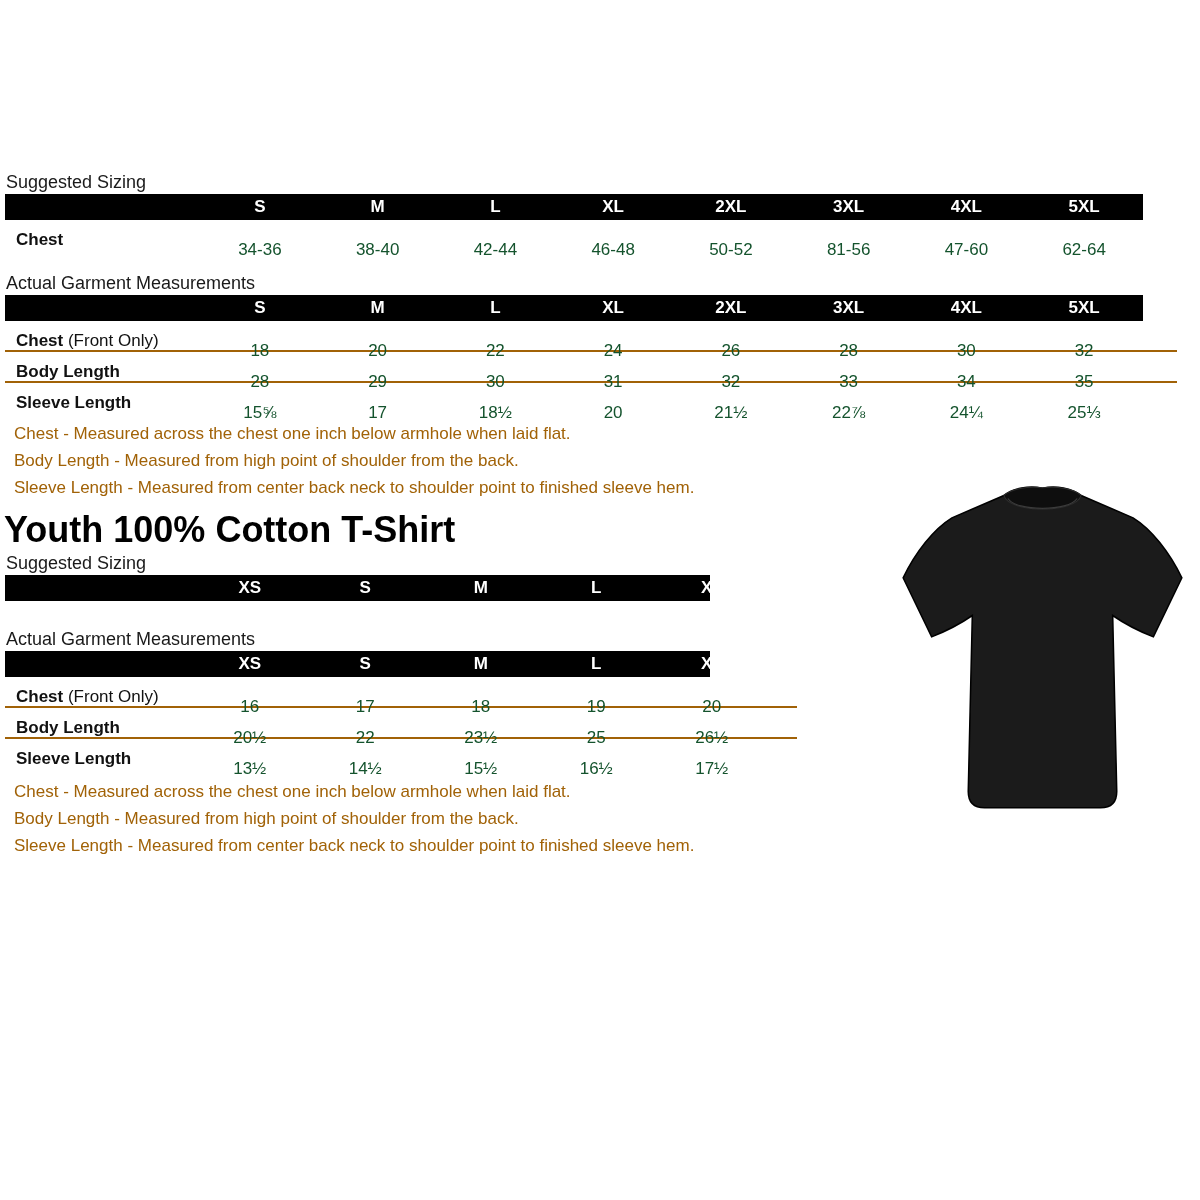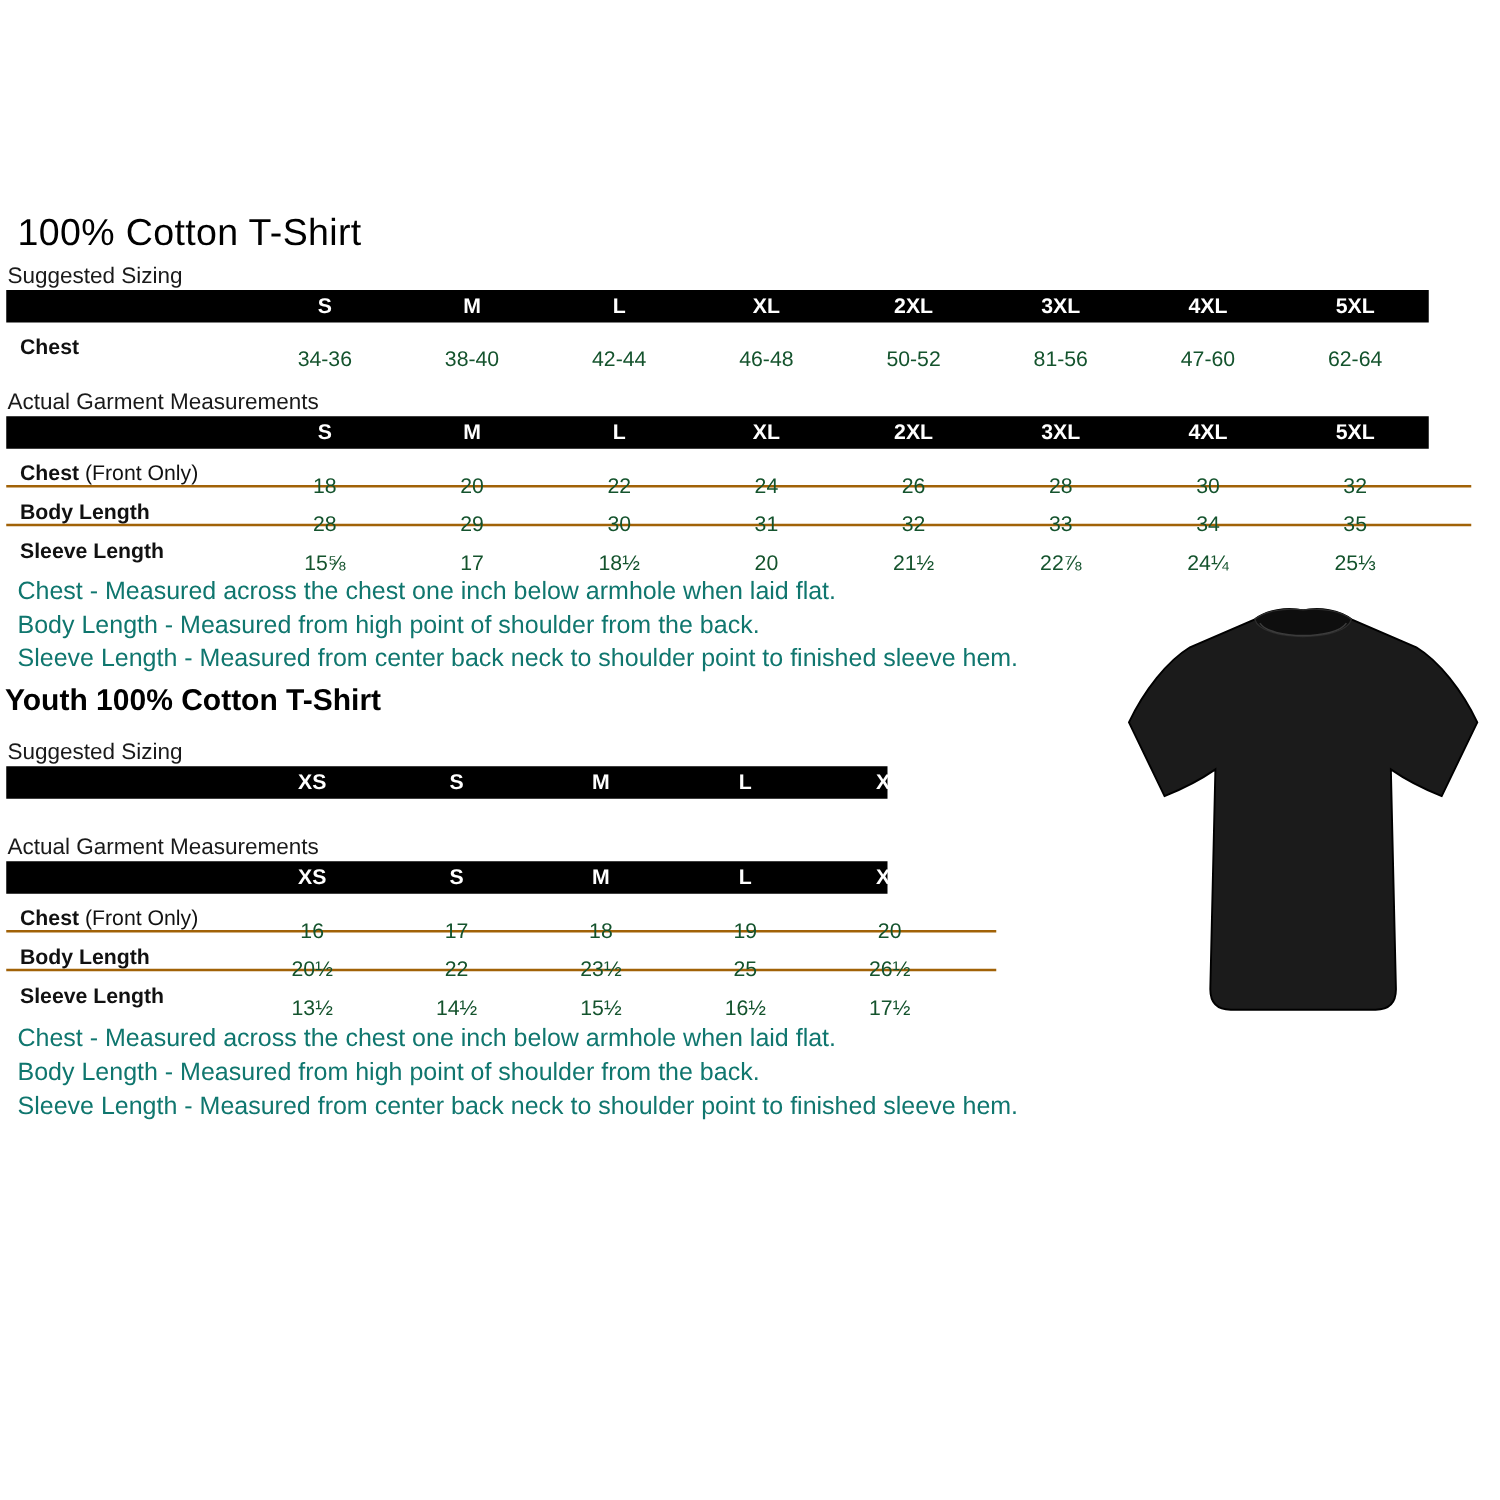--- a/index.html
+++ b/index.html
@@ -29,35 +29,34 @@
   .tlabel{padding-left:11px;font-weight:bold;color:#111;white-space:nowrap;}
   .tlabel span{font-weight:400;}
   .rwrap + .rwrap{border-top:2px solid #a16207;}
   .adult .rwrap{width:1172px;}
   .youth .rwrap{width:792px;}
 
   
   .notes{margin-left:14px;}
   .notes-adult{margin-top:12px;}
   .notes-youth{margin-top:14px;}
-  .note{font-size:20px;color:#0f766e;margin-bottom:8px;height:19px;}
-
-  
-  .youth-title{margin-top:12px;margin-left:4px;font-size:24px;font-weight:bold;color:#000;height:36px;}
+  .note{font-size:17px;color:#a16207;margin-bottom:8px;height:19px;}
+
+  
+  .youth-title{margin-top:12px;margin-left:4px;font-size:36px;font-weight:bold;color:#000;height:36px;}
 
   
   .tshirt{position:absolute;left:895px;top:470px;width:295px;height:350px;}
 </style>
 </head>
 <body>
 
 <div class="page">
 
   <div class="toprow">
-    <div class="title">100% Cotton T-Shirt</div>
   </div>
 
   <div class="slabel lbl-sug-adult">Suggested Sizing</div>
   <div class="table adult">
       <div class="thead">
         <div class="hcell"></div>
         <div class="hcell">S</div>
         <div class="hcell">M</div>
         <div class="hcell">L</div>
         <div class="hcell">XL</div>

